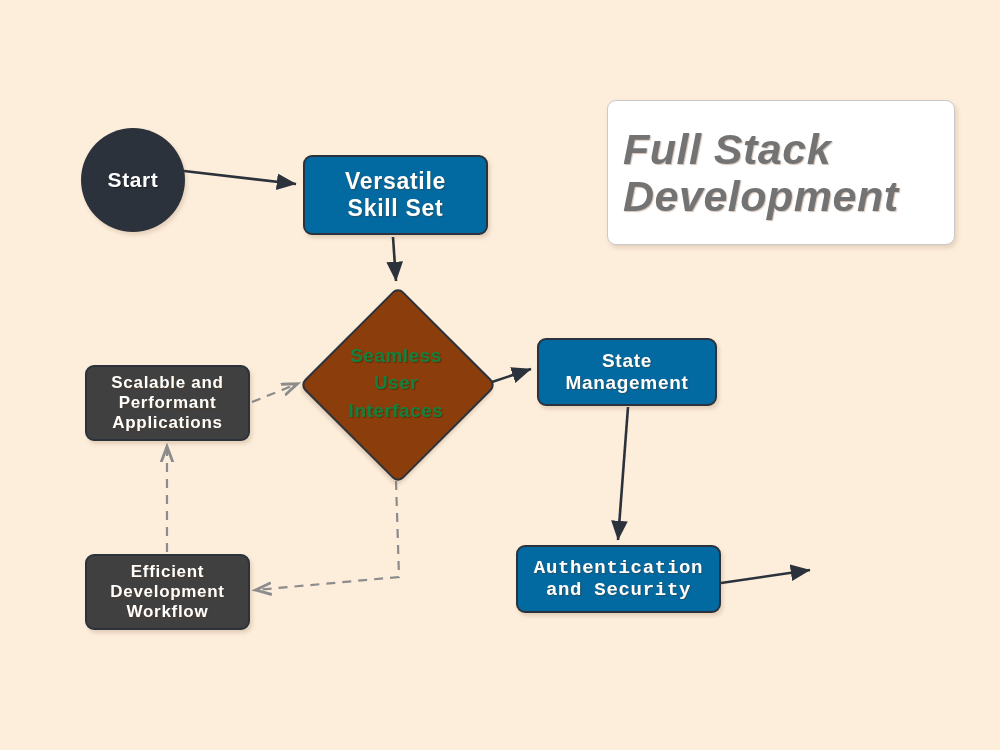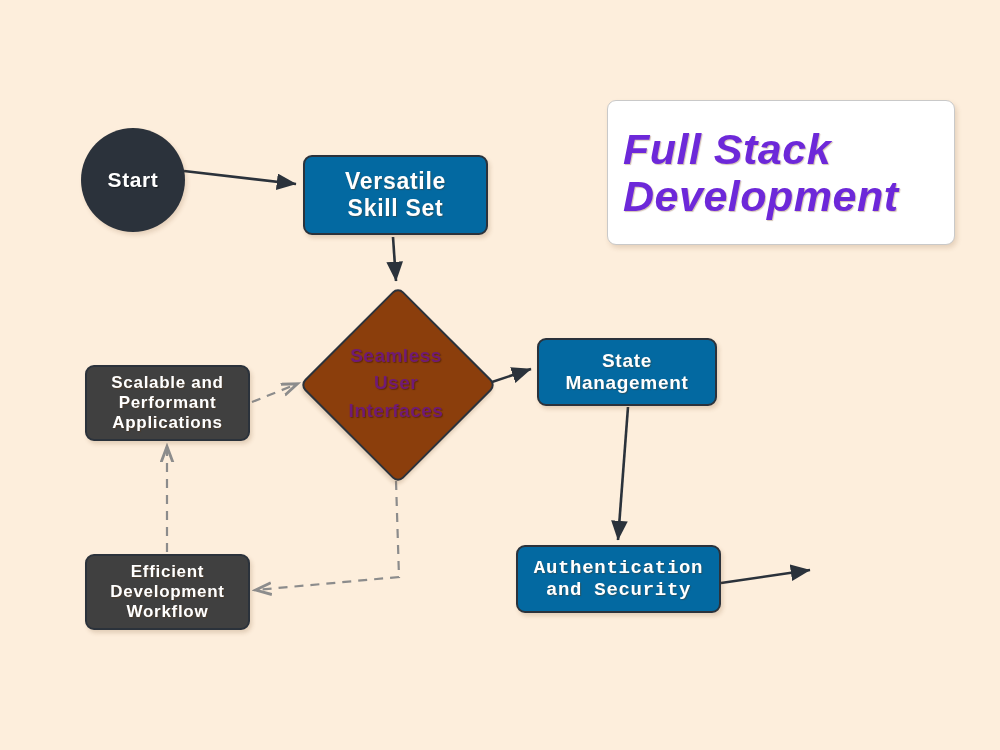--- a/index.html
+++ b/index.html
@@ -81,21 +81,21 @@
     margin-left: -68px; margin-top: -68px;
     background: #8B3E0C;
     border: 2px solid #2B323B;
     border-radius: 8px;
     transform: rotate(45deg);
     box-shadow: 2px 3px 4px rgba(120,80,40,0.20);
   }
   .diamond-label {
     position: relative;
     z-index: 2;
-    color: #701a75;
+    color: #15803d;
     font-weight: bold;
     font-size: 19px;
     line-height: 1.45;
     text-align: center;
     letter-spacing: 0.5px;
     text-shadow: 1px 1px 1px rgba(60,25,0,0.5);
   }
 
   
   #title-card {
@@ -105,21 +105,21 @@
     background: #FFFFFF;
     border: 1px solid #C9C9C9;
     border-radius: 9px;
     box-shadow: 2px 3px 5px rgba(120,80,40,0.18);
     display: flex;
     align-items: center;
     box-sizing: border-box;
     padding-left: 15px;
   }
   #title-card span {
-    color: #6d28d9;
+    color: #737373;
     font-weight: bold;
     font-style: italic;
     font-size: 43px;
     line-height: 1.08;
     letter-spacing: 0.5px;
     text-shadow: 1px 1px 1px rgba(110,50,10,0.30);
   }
 </style>
 </head>
 <body>

